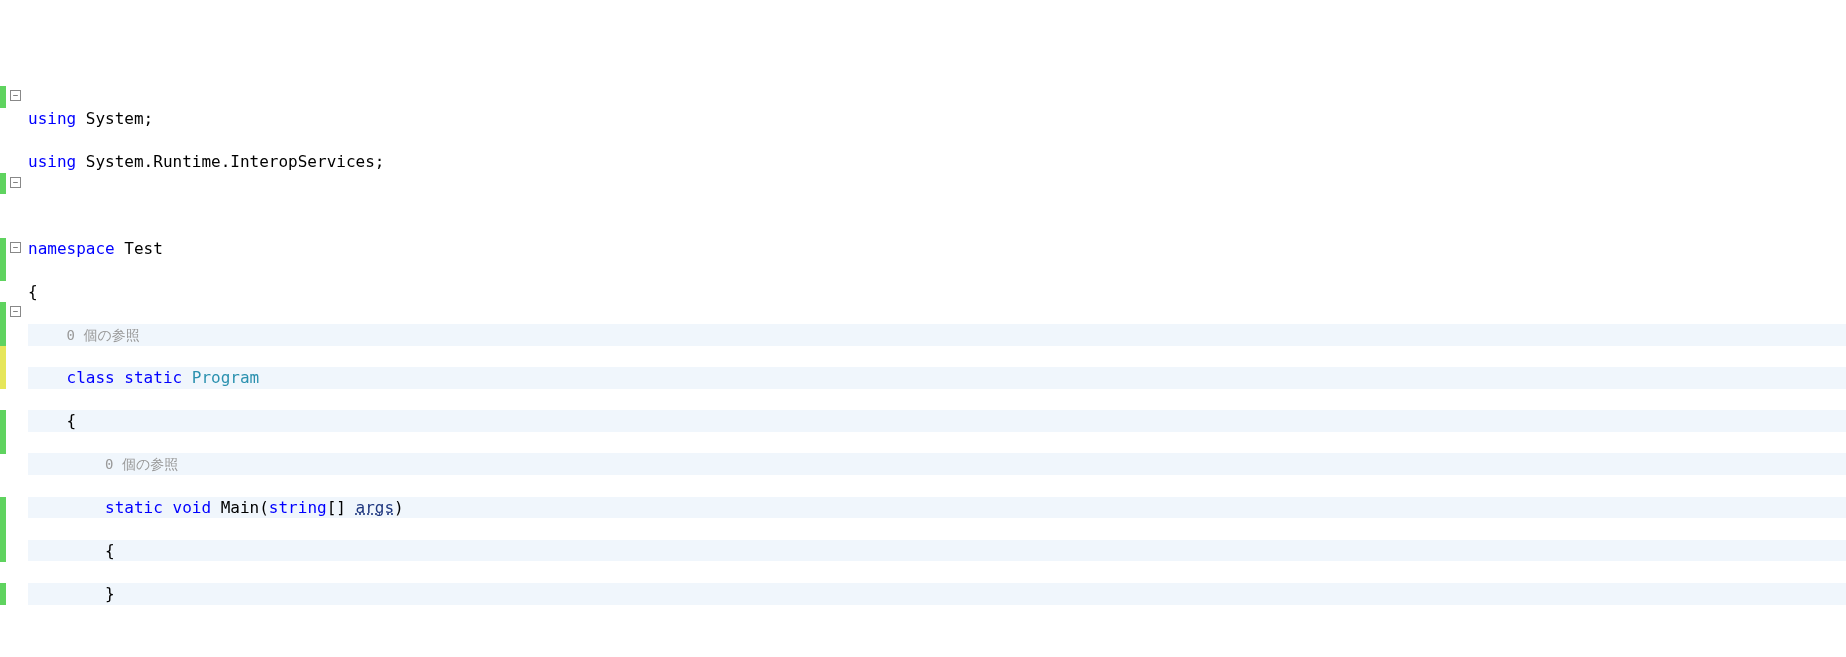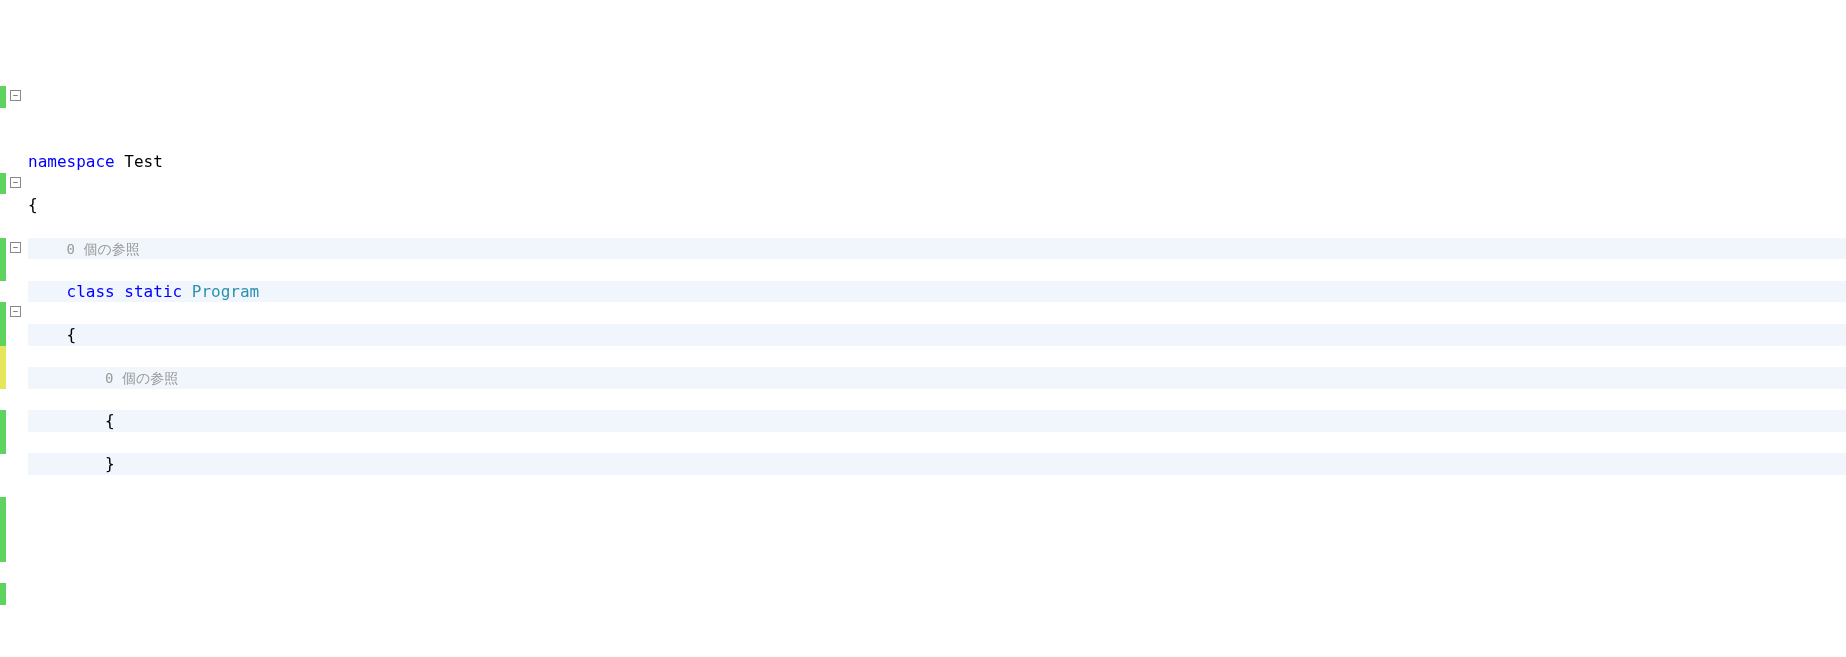--- a/index.html
+++ b/index.html
@@ -70,27 +70,30 @@
     <div class="change-bar cb-green" style="top:151.2px;height:43.2px"></div>
     <div class="fold" style="top:220px">−</div>
     <div class="change-bar cb-green" style="top:216px;height:43.2px"></div>
     <div class="change-bar cb-yellow" style="top:259.2px;height:43.2px"></div>
     <div class="change-bar cb-green" style="top:324px;height:43.2px"></div>
     <div class="change-bar cb-green" style="top:410.4px;height:64.8px"></div>
     <div class="change-bar cb-green" style="top:496.8px;height:21.6px"></div>
   </div>
 
   <div class="code">
+<div class="line"><span class="kw">using</span><span class="txt"> </span><span class="txt">System</span><span class="txt">;</span></div>
+<div class="line"><span class="kw">using</span><span class="txt"> </span><span class="txt">System.Runtime.InteropServices</span><span class="txt">;</span></div>
 <div class="line"></div>
 <div class="line"><span class="kw">namespace</span><span class="txt"> </span><span class="txt">Test</span></div>
 <div class="line"><span class="txt">{</span></div>
 <div class="line hl">    <span class="ref">0 個の参照</span></div>
 <div class="line hl">    <span class="kw">class</span><span> </span><span class="kw">static</span><span> </span><span class="type">Program</span></div>
 <div class="line hl">    <span class="txt">{</span></div>
 <div class="line hl">        <span class="ref">0 個の参照</span></div>
+<div class="line hl">        <span class="kw">static</span><span> </span><span class="kw">void</span><span> </span><span class="txt">Main</span><span class="txt">(</span><span class="kw">string</span><span class="txt">[]</span><span> </span><span class="param" style="text-decoration: underline dotted;">args</span><span class="txt">)</span></div>
 <div class="line hl">        <span class="txt">{</span></div>
 <div class="line hl">        <span class="txt">}</span></div>
 
 
 
 
 
 
 
 

